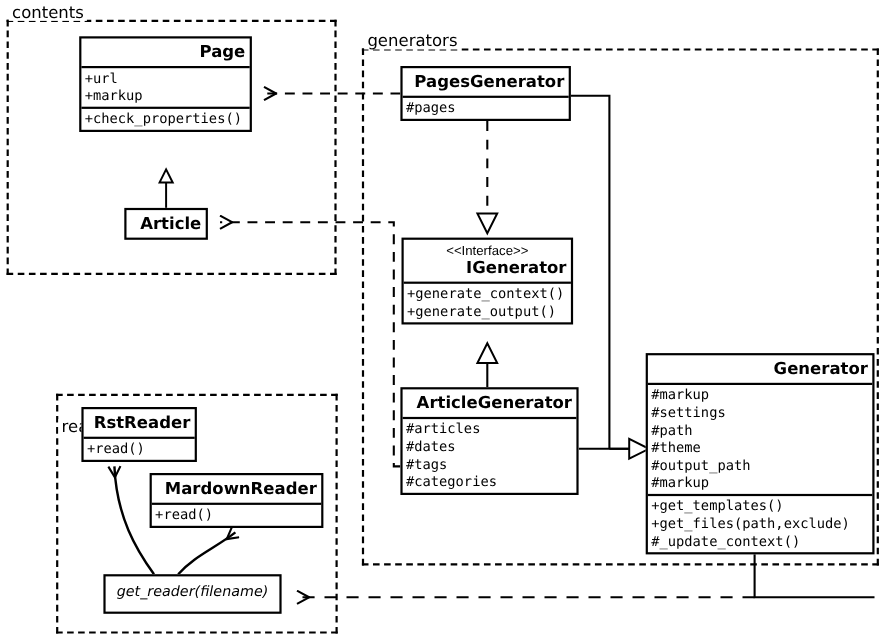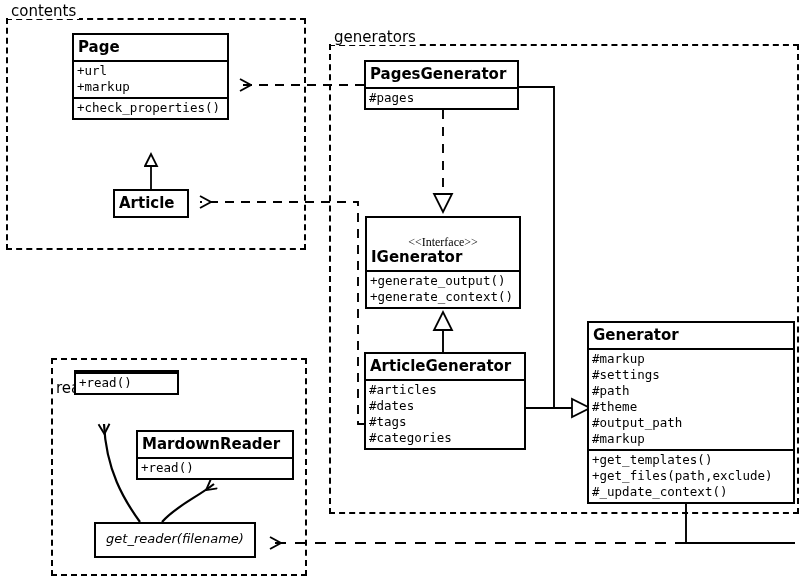--- a/index.html
+++ b/index.html
@@ -9,24 +9,24 @@
   svg.layer{position:absolute;left:0;top:0;width:803px;height:579px;pointer-events:none;}
 
   
   .pkg{position:absolute;box-sizing:border-box;}
   .pkg-box{position:absolute;box-sizing:border-box;border:2px dashed #000;}
   .pkg-label{position:absolute;font-size:15px;line-height:15px;
              background:#fff;padding:0 3px;white-space:nowrap;}
 
   
   .cls{position:absolute;box-sizing:border-box;border:2px solid #000;background:#fff;}
-  .cls-name{font-weight:bold;font-size:15px;text-align:left;padding:4px 4px 5px 4px;
+  .cls-name{font-weight:bold;font-size:15px;text-align:right;padding:4px 4px 5px 4px;
             line-height:16px;white-space:nowrap;}
   .cls-stereo{font-weight:normal;font-size:12px;text-align:center;
-              font-family:Liberation Serif, serif;line-height:14px;padding-top:17px;}
+              font-family:Liberation Sans, sans-serif;line-height:14px;padding-top:3px;}
   .cls-sep{border-top:2px solid #000;}
   .cls-sect{padding:1px 3px 2px 3px;}
   .cls-row{font-family:"DejaVu Sans Mono",monospace;font-size:12.5px;
            line-height:16px;white-space:nowrap;}
   .cls-plain{font-size:13px;text-align:center;padding:7px 6px;line-height:15px;
              white-space:nowrap;font-style:italic;}
 </style>
 </head>
 <body>
 
@@ -132,22 +132,22 @@
         <div class="cls-sect cls-sep">
           <div class="cls-row">#pages</div>
         </div>
       </div>
       <div class="cls" style="left: 365px; top: 216px; width: 156px;">
         <div>
           <div class="cls-stereo">&lt;&lt;Interface&gt;&gt;</div>
           <div class="cls-name" style="padding-top: 0px;">IGenerator</div>
         </div>
         <div class="cls-sect cls-sep">
+          <div class="cls-row">+generate_context()</div>
           <div class="cls-row">+generate_output()</div>
-          <div class="cls-row">+generate_context()</div>
         </div>
       </div>
       <div class="cls" style="left: 364px; top: 352px; width: 162px;">
         <div>
           <div class="cls-name">ArticleGenerator</div>
         </div>
         <div class="cls-sect cls-sep">
           <div class="cls-row">#articles</div>
           <div class="cls-row">#dates</div>
           <div class="cls-row">#tags</div>
@@ -166,20 +166,23 @@
           <div class="cls-row">#output_path</div>
           <div class="cls-row">#markup</div>
         </div>
         <div class="cls-sect cls-sep">
           <div class="cls-row">+get_templates()</div>
           <div class="cls-row">+get_files(path,exclude)</div>
           <div class="cls-row">#_update_context()</div>
         </div>
       </div>
       <div class="cls" style="left: 74px; top: 370px; width: 105px;">
+        <div>
+          <div class="cls-name">RstReader</div>
+        </div>
         <div class="cls-sect cls-sep">
           <div class="cls-row">+read()</div>
         </div>
       </div>
       <div class="cls" style="left: 136px; top: 430px; width: 158px;">
         <div>
           <div class="cls-name">MardownReader</div>
         </div>
         <div class="cls-sect cls-sep">
           <div class="cls-row">+read()</div>

